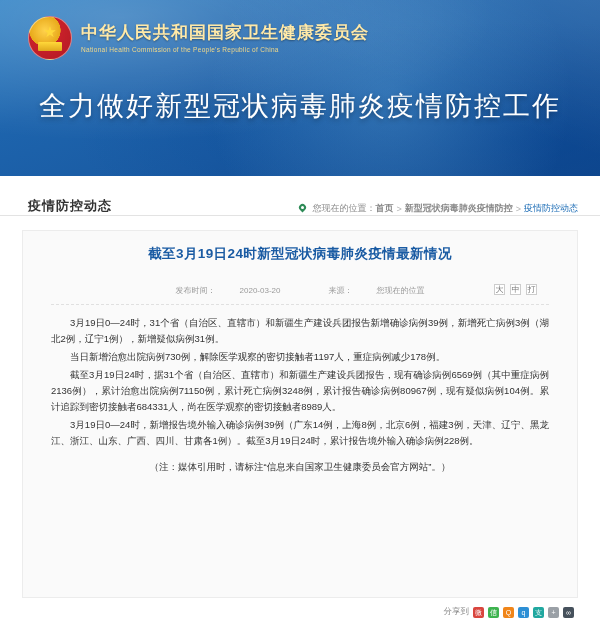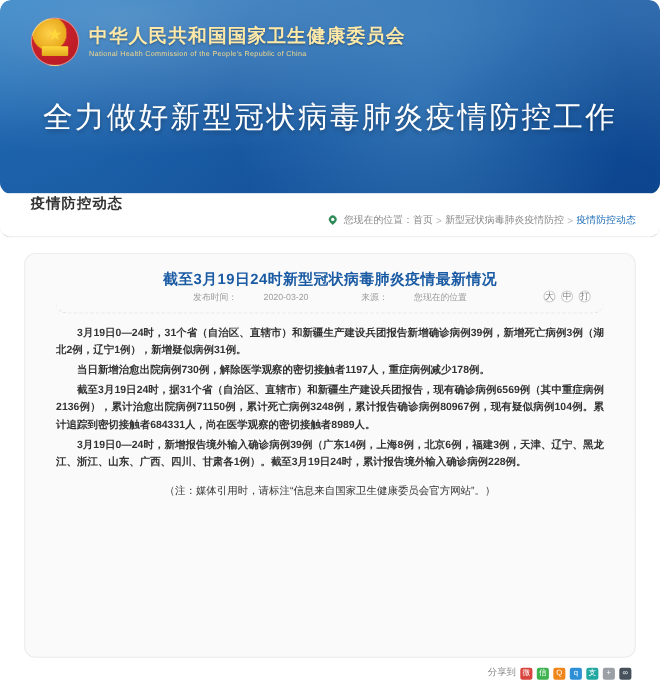--- a/index.html
+++ b/index.html
@@ -1,15 +1,15 @@
 <!DOCTYPE html>
 <html><head>
 <meta charset="utf-8">
 <style>
-  * { box-sizing: border-box; border-radius: 10px; }
+  * { box-sizing: border-box; }
   html, body {
     margin: 0; padding: 0;
     width: 600px; height: 619px;
     font-family: "Liberation Sans", sans-serif;
     background: #ffffff;
     overflow: hidden;
   }
   .page {
     width: 600px; height: 619px;
     position: relative;
@@ -94,24 +94,23 @@
     text-shadow: 0 2px 5px rgba(0,0,0,0.35);
     z-index: 3;
   }
 
   
   .sec-bar {
     position: relative;
     height: 40px;
     border-bottom: 1px solid #e3e3e3;
     display: flex;
-    align-items: flex-start;
+    align-items: flex-end;
     padding: 0 22px 0 28px;
     background: #fff;
-    flex-direction: column;
   }
   .sec-title {
     font-size: 13px;
     font-weight: bold;
     color: #333;
     letter-spacing: 1px;
   }
   .crumb {
     margin-left: auto;
     display: flex;
@@ -133,41 +132,41 @@
     transform: rotate(-45deg);
     background: #2e8b57;
   }
   .crumb .pin:after {
     content: "";
     position: absolute; left: 3px; top: 2px;
     width: 3px; height: 3px;
     border-radius: 50%;
     background: #fff;
   }
-  .crumb a { color: #8a8a8a; text-decoration: none; }
+  .crumb a { color: #8a8a8a; text-decoration: none; font-weight: bold; }
   .crumb .sep { margin: 0 3px; color: #b5b5b5; }
   .crumb .cur { color: #1a6bb5; }
 
   
   .card {
     margin: 14px 22px 0 22px;
     background: #fafafa;
     border: 1px solid #ececec;
     padding: 14px 28px 16px 28px;
     height: 368px;
     position: relative;
     overflow: hidden;
   }
   .art-title {
     text-align: center;
     font-size: 13.5px;
     font-weight: bold;
     color: #1a5ba3;
     letter-spacing: 0.4px;
-    margin-bottom: 2px;
+    margin-bottom: 22px;
   }
   .meta {
     display: flex;
     align-items: center;
     justify-content: center;
     font-size: 8px;
     color: #9b9b9b;
     position: relative;
     padding-bottom: 8px;
     border-bottom: 1px dashed #e0e0e0;
@@ -193,21 +192,20 @@
     color: #777;
   }
   .body { padding-top: 10px; }
   .body p {
     margin: 0 0 2px 0;
     font-size: 9.5px;
     line-height: 16px;
     color: #333;
     text-indent: 19px;
     text-align: justify;
-    font-weight: bold;
   }
   .note {
     margin-top: 10px;
     font-size: 9.5px;
     line-height: 16px;
     color: #333;
     text-align: center;
   }
 
   

